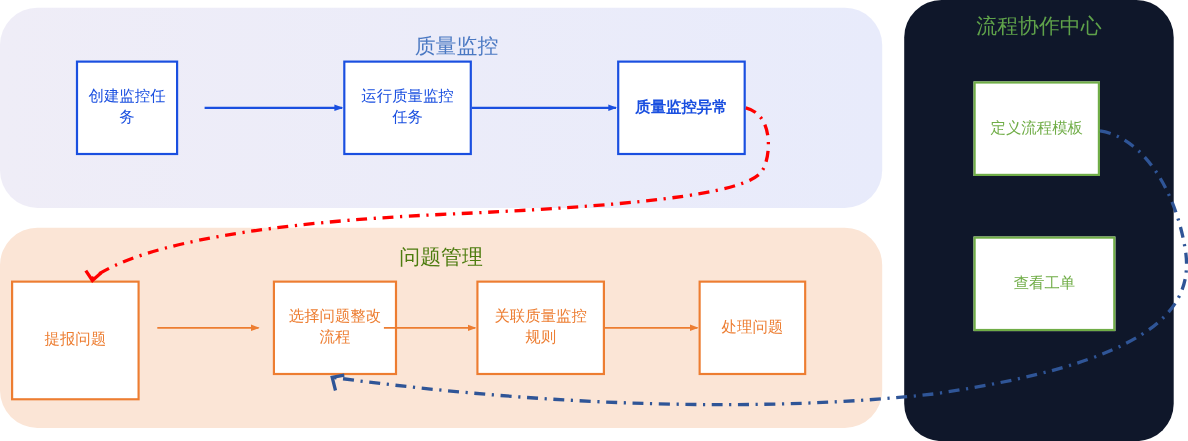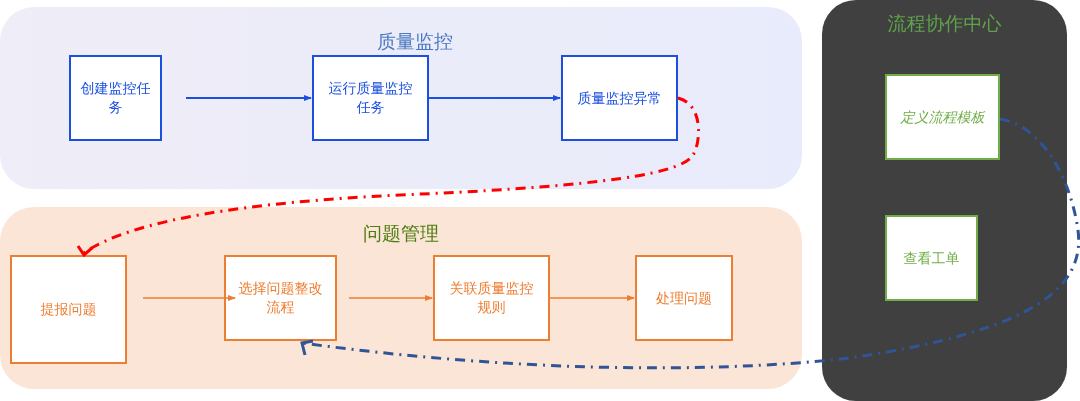--- a/index.html
+++ b/index.html
@@ -5,21 +5,21 @@
     html, body { margin: 0; padding: 0; background: #ffffff; }
     body { width: 1080px; height: 401px; position: relative; overflow: hidden;
            font-family: "DejaVu Sans", "Liberation Sans", sans-serif; }
     .panel { position: absolute; border-radius: 34px; }
     .panel-title { position: absolute; left: 0; right: 0; text-align: center; font-size: 19px; }
     #panel-quality { left: 0; top: 7px; width: 802px; height: 182px;
       background: linear-gradient(90deg, #efedf7 0%, #e8ebfb 100%); }
     #panel-quality .panel-title { top: 22px; color: #4a78c2; padding-left: 28px; }
     #panel-issue { left: 0; top: 207px; width: 802px; height: 182px; background: #fbe5d6; }
     #panel-issue .panel-title { top: 14px; color: #4d7c0f; }
-    #panel-flow { left: 822px; top: 0; width: 245px; height: 401px; background: #404040; border-radius: 34px 34px 34px 34px; }
+    #panel-flow { left: 822px; top: 0; width: 245px; height: 401px; background: #0f172a; border-radius: 34px 34px 34px 34px; }
     #panel-flow .panel-title { top: 11px; color: #5fa24a; }
     .node { position: absolute; background: #fff; display: flex; align-items: center; justify-content: center;
             text-align: center; font-size: 14px; line-height: 19px; box-sizing: border-box; padding: 0 8px; }
     .node.blue { border: 2px solid #1a4fe0; color: #1a4fe0; }
     .node.orange { border: 2px solid #ed7d31; color: #ed7d31; }
     .node.green { border: 2px solid #70ad47; color: #70ad47; }
     svg#connectors { position: absolute; left: 0; top: 0; }
   </style>
 </head>
 <body>
@@ -29,29 +29,29 @@
 </div>
 <div class="panel" id="panel-issue">
   <div class="panel-title">问题管理</div>
 </div>
 <div class="panel" id="panel-flow">
   <div class="panel-title">流程协作中心</div>
 </div>
 
 <div class="node blue" style="left:69px;top:55px;width:93px;height:86px;">创建监控任务</div>
 <div class="node blue" style="left:312px;top:55px;width:117px;height:86px;">运行质量监控任务</div>
-<div class="node blue" style="left:561px;top:55px;width:117px;height:86px;">质量监控异常</div>
+<div class="node blue" style="left:561px;top:55px;width:117px;height:86px;font-weight:bold;">质量监控异常</div>
 
 <div class="node orange" style="left:10px;top:255px;width:117px;height:109px;">提报问题</div>
-<div class="node orange" style="left:224px;top:255px;width:113px;height:86px;">选择问题整改流程</div>
+<div class="node orange" style="left:248px;top:255px;width:113px;height:86px;">选择问题整改流程</div>
 <div class="node orange" style="left:433px;top:255px;width:117px;height:86px;">关联质量监控规则</div>
 <div class="node orange" style="left:635px;top:255px;width:98px;height:86px;">处理问题</div>
 
-<div class="node green" style="left:885px;top:74px;width:115px;height:86px;font-style:italic;">定义流程模板</div>
-<div class="node green" style="left:885px;top:215px;width:93px;height:86px;">查看工单</div>
+<div class="node green" style="left:885px;top:74px;width:115px;height:86px;">定义流程模板</div>
+<div class="node green" style="left:885px;top:215px;width:129px;height:86px;">查看工单</div>
 
 <svg id="connectors" width="1080" height="401" viewBox="0 0 1080 401">
   <defs>
     <marker id="arrow-blue" markerWidth="8" markerHeight="8" refX="7" refY="4" orient="auto" markerUnits="userSpaceOnUse">
       <path d="M0,1 L8,4 L0,7 Z" fill="#1a4fe0"></path>
     </marker>
     <marker id="arrow-orange" markerWidth="8" markerHeight="8" refX="7" refY="4" orient="auto" markerUnits="userSpaceOnUse">
       <path d="M0,1 L8,4 L0,7 Z" fill="#ed7d31"></path>
     </marker>
   </defs>

